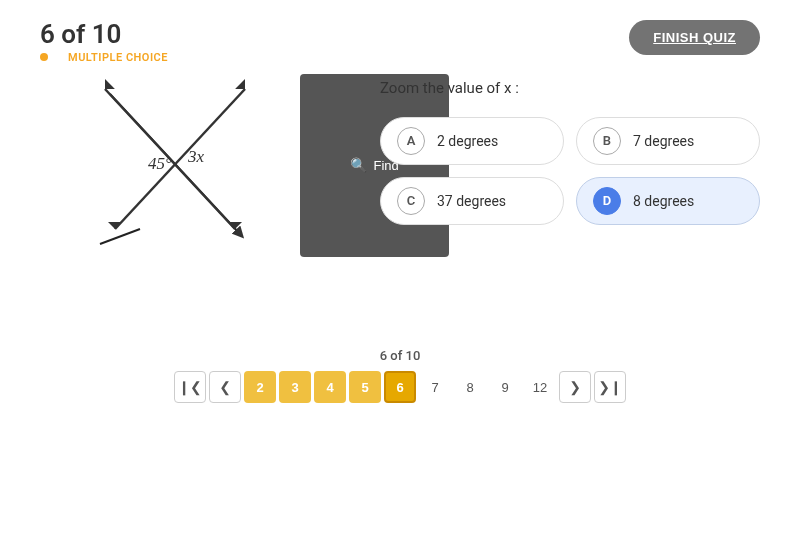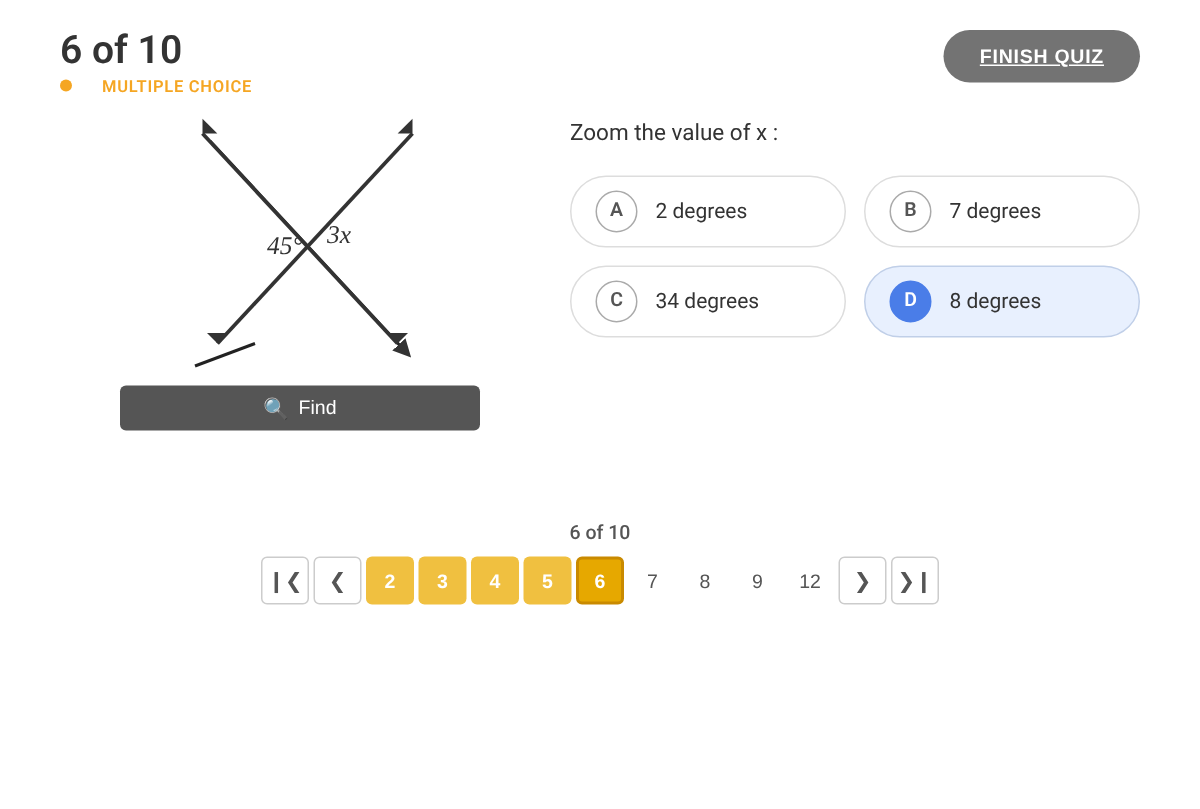--- a/index.html
+++ b/index.html
@@ -82,22 +82,20 @@
       display: flex;
       flex: 1;
       gap: 20px;
       align-items: flex-start;
     }
 
     
     .image-section {
       width: 320px;
       display: flex;
-      flex-direction: column;
-      align-items: center;
     }
 
     .diagram-container {
       width: 260px;
       height: 175px;
       position: relative;
       margin-bottom: 8px;
     }
 
     .zoom-btn {
@@ -314,21 +312,21 @@
           <span class="answer-text">2 degrees</span>
         </div>
 
         <div class="answer-option">
           <div class="answer-badge">B</div>
           <span class="answer-text">7 degrees</span>
         </div>
 
         <div class="answer-option">
           <div class="answer-badge">C</div>
-          <span class="answer-text">34 degrees</span>
+          <span class="answer-text">37 degrees</span>
         </div>
 
         <div class="answer-option selected">
           <div class="answer-badge selected-badge">D</div>
           <span class="answer-text">8 degrees</span>
         </div>
 
       </div>
     </div>
   </div>

